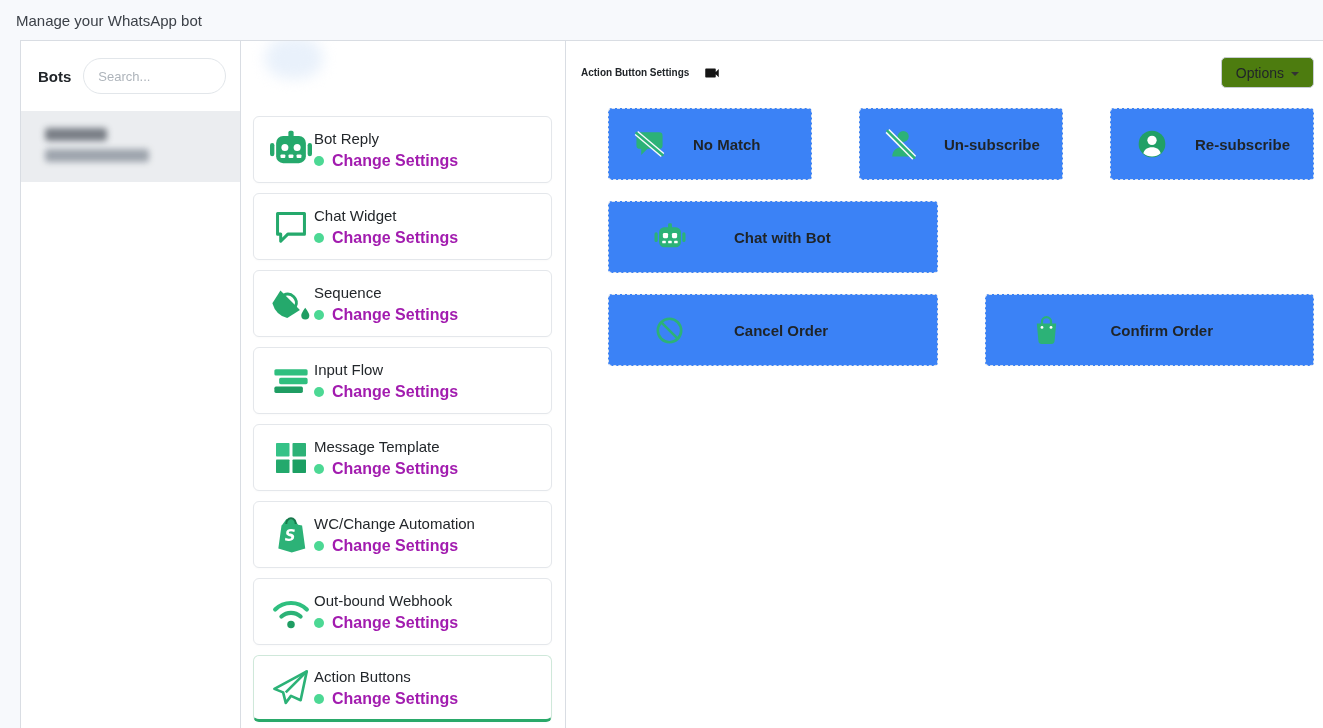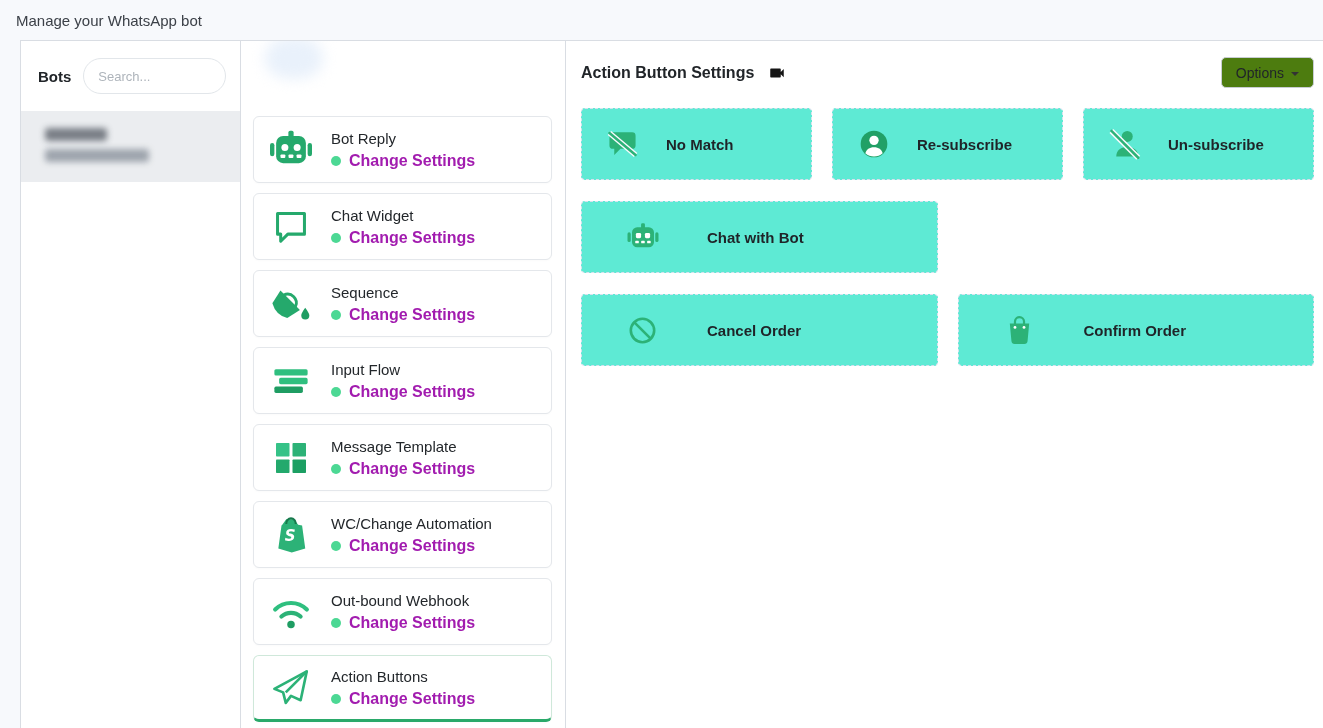--- a/index.html
+++ b/index.html
@@ -34,48 +34,48 @@
   .bot-item { height:71px; background:#ebedf0; padding:17px 0 0 24px; cursor:pointer; }
   .blur-bar { border-radius:3px; filter:blur(3px); }
   .blur-name { width:62px; height:13px; background:#5d636c; opacity:.8; }
   .blur-phone { width:104px; height:13px; background:#969da6; margin-top:8px; opacity:.9; }
 
   
   .settings-col { width:325px; border-right:1px solid #d9dde3; flex-shrink:0; position:relative; padding:75px 13px 0 12px; }
   .blur-blob { position:absolute; left:24px; top:-4px; width:58px; height:42px; background:#e9f1fb; border-radius:45%; filter:blur(7px); }
   .set-card {
     height:67px; border:1px solid #e4e7eb; border-radius:6px; background:#fff;
-    display:flex; align-items:center; padding:0 14px; gap:17px; margin-bottom:10px;
+    display:flex; align-items:center; padding:0 14px; margin-bottom:10px;
     box-shadow:0 1px 2px rgba(0,0,0,.02); cursor:pointer;
   }
   .set-card.selected { border-color:#cfe8da; border-bottom:3px solid #2aa96a; }
   .icon-box { width:46px; height:46px; display:flex; align-items:center; justify-content:center; flex-shrink:0; }
   .set-title { font-size:15px; font-weight:500; color:#23272b; }
   .status-row { display:flex; align-items:center; gap:8px; margin-top:5px; }
   .status-dot { width:10px; height:10px; border-radius:50%; background:#4cd894; }
   .change-link { font-size:16px; font-weight:700; color:#a21caf; text-decoration:none; cursor:pointer; }
 
   
   .action-panel { flex:1; padding:16px 12px 0 15px; }
   .panel-header { display:flex; align-items:center; height:31px; margin-bottom:20px; }
-  .panel-title { font-size:16px; font-weight:700; color:#212529; }
+  .panel-title { font-size:10px; font-weight:700; color:#212529; }
   .cam-icon { margin-left:14px; display:flex; }
   .options-btn {
     margin-left:auto; height:31px; padding:0 14px; background:#4d7c0f;
     border:1px solid #c8cdd3; border-radius:5px; font-size:14px; color:#212529;
     display:flex; align-items:center; gap:7px; cursor:pointer;
     font-family:"Liberation Sans", sans-serif;
   }
   .caret-down { width:0; height:0; border-left:4px solid transparent; border-right:4px solid transparent; border-top:4.5px solid #333; margin-top:2px; }
   .ab-row { display:grid; gap:20px; margin-bottom:21px; }
   .ab-row.cols3 { grid-template-columns:repeat(3, 1fr); }
   .ab-row.cols2 { grid-template-columns:repeat(2, 1fr); }
   .ab-card {
-    height:72px; background:#5eead4; border:1px dashed #d8e1ee; border-radius:4px;
-    display:flex; align-items:center; cursor:pointer;
+    height:72px; background:#3b82f6; border:1px dashed #d8e1ee; border-radius:4px;
+    display:flex; align-items:center; cursor:pointer;margin-left:27px;
   }
   .ab-card .icon-box { width:33px; height:40px; }
   .ab-card.narrow { padding-left:24px; gap:27px; }
   .ab-card.wide { padding-left:44px; gap:48px; }
   .ab-label { font-size:15px; font-weight:700; color:#1f2428; }
 </style>
 </head>
 <body>
 
 <div class="topbar">
@@ -261,38 +261,38 @@
           <svg width="33" height="36" viewBox="0 0 48 48">
               <path d="M10 7h28a5 5 0 0 1 5 5v14a5 5 0 0 1-5 5H21l-9 9v-9h-2a5 5 0 0 1-5-5V12a5 5 0 0 1 5-5z" fill="#2cb277"></path>
               <line x1="5" y1="8" x2="43" y2="40" stroke="#f7fafd" stroke-width="8"></line>
               <line x1="5" y1="8" x2="43" y2="40" stroke="#2cb277" stroke-width="3.6" stroke-linecap="round"></line>
             </svg>
         </span>
         <span class="ab-label">No Match</span>
       </div>
       <div class="ab-card narrow">
         <span class="icon-box">
-          <svg width="32" height="32" viewBox="0 0 48 48">
-              <circle cx="24" cy="24" r="20" fill="#21a066"></circle>
-              <circle cx="24" cy="18.5" r="7" fill="#fff"></circle>
-              <path d="M24 29c-7 0-11.5 3.5-13 9a20 20 0 0 0 26 0c-1.5-5.5-6-9-13-9z" fill="#fff"></path>
-            </svg>
-        </span>
-        <span class="ab-label">Re-subscribe</span>
-      </div>
-      <div class="ab-card narrow">
-        <span class="icon-box">
           <svg width="33" height="36" viewBox="0 0 48 48">
               <circle cx="28" cy="13" r="8" fill="#2cb277"></circle>
               <path d="M12 42c0-9 7.5-14 16-14s16 5 16 14z" fill="#2cb277"></path>
               <line x1="5" y1="5" x2="44" y2="44" stroke="#f7fafd" stroke-width="8"></line>
               <line x1="5" y1="5" x2="44" y2="44" stroke="#2cb277" stroke-width="3.6" stroke-linecap="round"></line>
             </svg>
         </span>
         <span class="ab-label">Un-subscribe</span>
+      </div>
+      <div class="ab-card narrow">
+        <span class="icon-box">
+          <svg width="32" height="32" viewBox="0 0 48 48">
+              <circle cx="24" cy="24" r="20" fill="#21a066"></circle>
+              <circle cx="24" cy="18.5" r="7" fill="#fff"></circle>
+              <path d="M24 29c-7 0-11.5 3.5-13 9a20 20 0 0 0 26 0c-1.5-5.5-6-9-13-9z" fill="#fff"></path>
+            </svg>
+        </span>
+        <span class="ab-label">Re-subscribe</span>
       </div>
     </div>
 
     <div class="ab-row cols2">
       <div class="ab-card wide">
         <span class="icon-box">
           <svg width="32" height="31" viewBox="0 0 48 48">
               <rect x="21" y="2" width="6" height="8" rx="2" fill="#2cb277"></rect>
               <rect x="7" y="8" width="34" height="31" rx="8" fill="#2cb277"></rect>
               <rect x="0" y="16" width="5" height="15" rx="2.5" fill="#2cb277"></rect>

